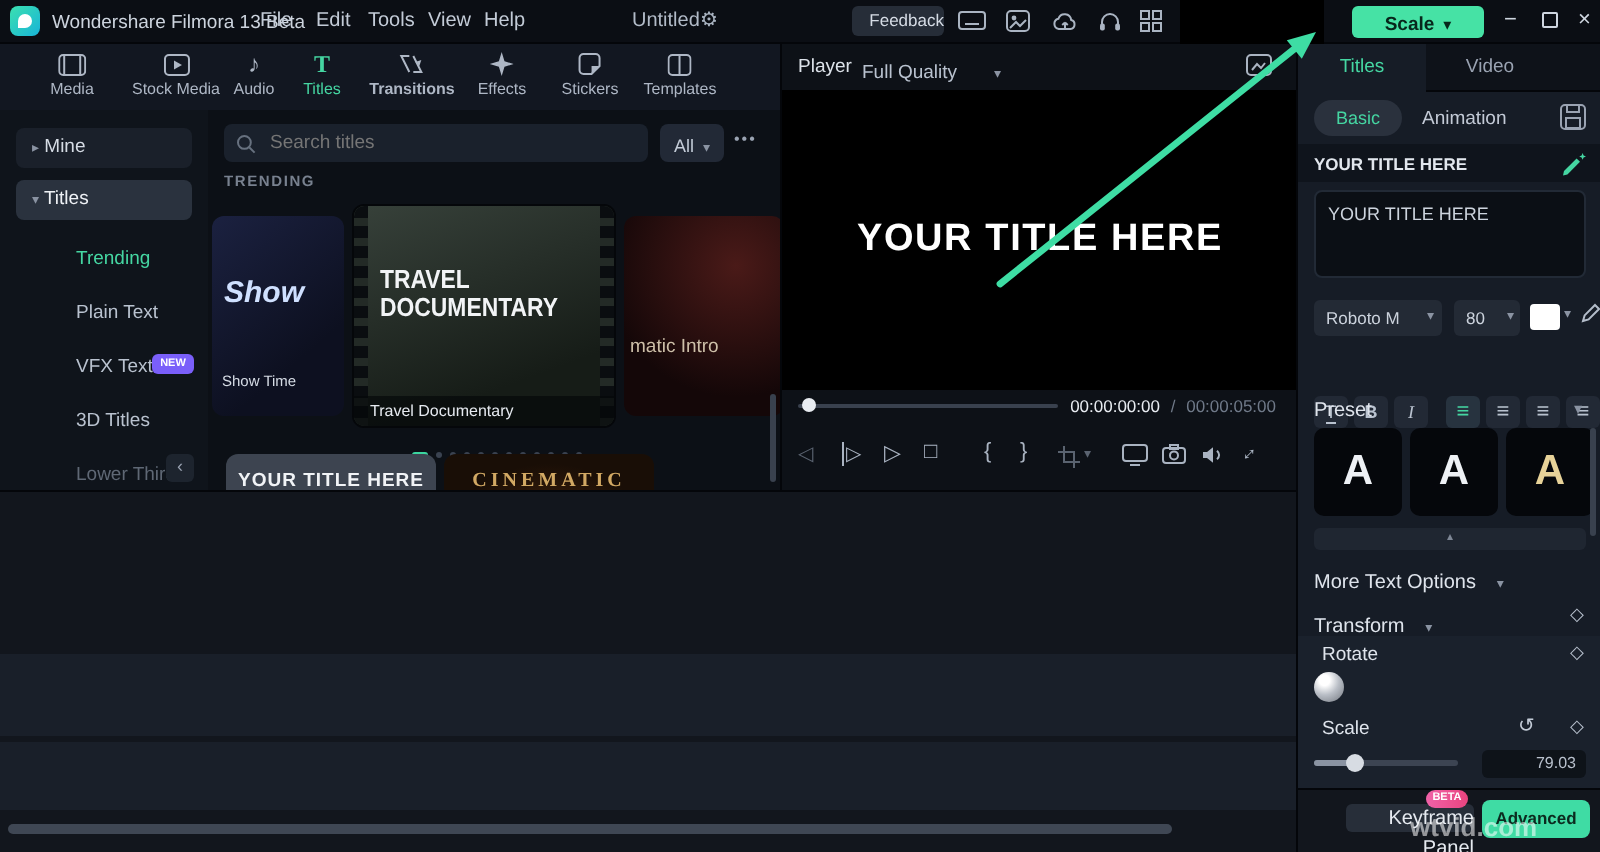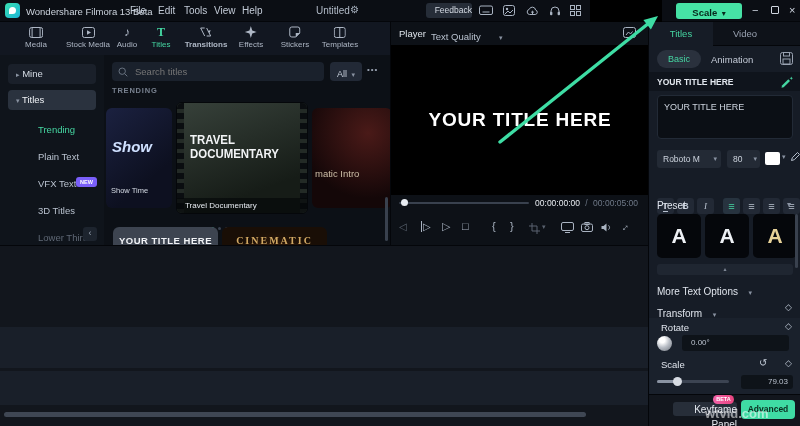--- a/index.html
+++ b/index.html
@@ -223,21 +223,21 @@
     </div>
     <div class="ab" style="left:118px;top:172px;width:105px;height:50px;border-radius:6px;background:radial-gradient(circle at 50% 130%,#6b3512,#190e06 72%);text-align:center;">
       <span style="display:inline-block;margin-top:8px;font-family:'Liberation Serif',serif;font-size:10px;font-weight:bold;letter-spacing:2px;color:#d2a964;">CINEMATIC</span>
     </div>
     <div class="ab" style="left:281px;top:142px;width:3px;height:44px;background:#39414e;border-radius:2px;"></div>
   </div>
 
   <div class="player">
     <span class="ab" style="left:8px;top:6px;font-size:9.5px;color:#dde3ea;">Player</span>
     <div class="ab" style="left:40px;top:4px;">
-      <span style="font-size:9.5px;color:#b9c2cf;">Text Quality</span>
+      <span style="font-size:9.5px;color:#b9c2cf;">Full Quality</span>
       <span style="font-size:7px;color:#8a93a2;margin-left:14px;">▾</span>
     </div>
     <span class="ab" style="left:232px;top:5px;">
         <svg width="13" height="11" viewBox="0 0 13 11">
           <rect x="0.5" y="0.5" width="12" height="10" rx="2" stroke="#aab4c2" fill="none"></rect>
           <path d="M3 8l2.5-3 2 2 2-2.5" stroke="#aab4c2" fill="none"></path>
         </svg>
       </span>
 
     <div class="ab" style="left:0;top:23px;width:258px;height:150px;background:#000;display:flex;align-items:center;justify-content:center;">
@@ -353,21 +353,20 @@
     <div class="ab" style="left:8px;top:281px;">
       <span style="font-size:10px;color:#dfe4ec;">Transform</span>
       <span style="font-size:7px;color:#8a93a2;margin-left:6px;">▾</span>
     </div>
     <span class="ab" style="left:136px;top:280px;font-size:9px;color:#b9c2cf;">◇</span>
 
     <div class="ab" style="left:0;top:296px;width:152px;height:76px;background:#1a212c;">
       <span style="position:absolute;left:12px;top:4px;font-size:9.5px;color:#dfe4ec;">Rotate</span>
       <span style="position:absolute;left:136px;top:3px;font-size:9px;color:#b9c2cf;">◇</span>
       <div style="position:absolute;left:8px;top:18px;width:15px;height:15px;border-radius:50%;background:radial-gradient(circle at 35% 28%,#ffffff 18%,#b9bec6 50%,#6f747c);"></div>
-      <div style="position:absolute;left:33px;top:17px;width:107px;height:16px;background:#0e1319;border-radius:3px;line-height:16px;padding-left:9px;font-size:8px;color:#b9c1cd;">0.00°</div>
       <span style="position:absolute;left:12px;top:41px;font-size:9.5px;color:#dfe4ec;">Scale</span>
       <span style="position:absolute;left:110px;top:39px;font-size:10px;color:#c3cbd7;">↺</span>
       <span style="position:absolute;left:136px;top:40px;font-size:9px;color:#b9c2cf;">◇</span>
       <div style="position:absolute;left:8px;top:62px;width:72px;height:3px;background:#3c4452;border-radius:2px;"></div>
       <div style="position:absolute;left:8px;top:62px;width:20px;height:3px;background:#8a93a2;border-radius:2px;"></div>
       <div style="position:absolute;left:24px;top:59px;width:9px;height:9px;border-radius:50%;background:#d7dce3;"></div>
       <div style="position:absolute;left:92px;top:57px;width:52px;height:14px;background:#0e1319;border-radius:3px;line-height:14px;text-align:right;padding-right:5px;font-size:8px;color:#b9c1cd;">79.03</div>
     </div>
 
     <div class="ab" style="left:0;top:372px;width:152px;height:32px;background:#12161d;border-top:1px solid #04060a;">

